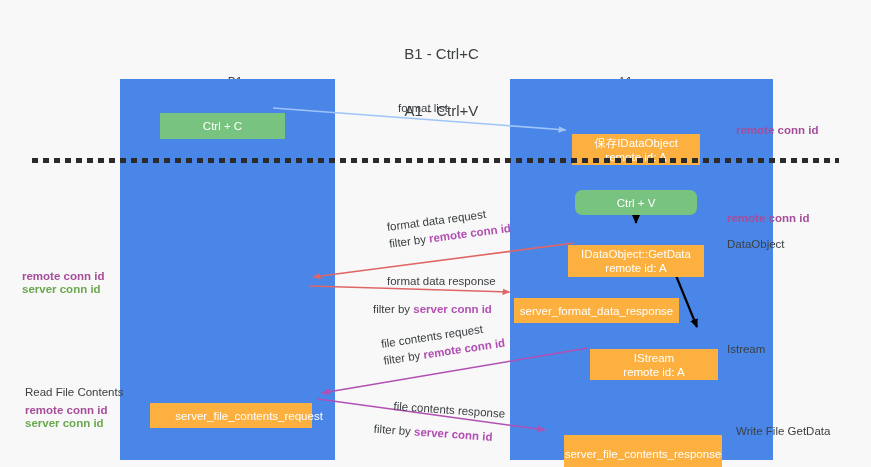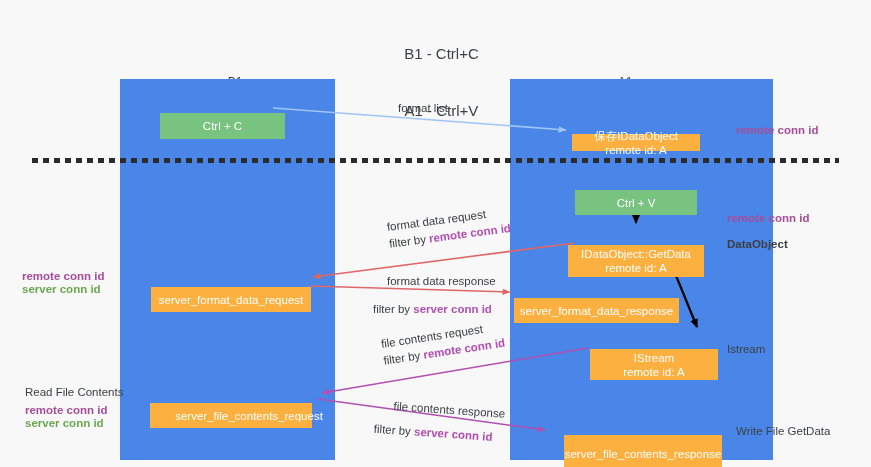--- a/index.html
+++ b/index.html
@@ -136,29 +136,28 @@
 
     <line x1="668" y1="256" x2="697" y2="327" stroke="#000000" stroke-width="2.2" marker-end="url(#arrow-black)"></line>
 
     <line x1="588" y1="348" x2="322" y2="393" stroke="#b24fb2" stroke-width="1.6" marker-end="url(#arrow-purple)"></line>
 
     <line x1="318" y1="399" x2="545" y2="430" stroke="#b24fb2" stroke-width="1.6" marker-end="url(#arrow-purple)"></line>
   </svg>
 
   <div class="abs box green" style="left:160px; top:95px; width:125px; height:26px;">Ctrl + C</div>
 
-  <div class="abs box orange" style="left:572px; top:116px; width:128px; height:17px;">保存IDataObject
+  <div class="abs box orange" style="left:572px; top:116px; width:128px; height:31px;">保存IDataObject
 remote id: A</div>
 
-  <div class="abs box green" style="left:575px; top:172px; width:122px; height:25px;">Ctrl + V</div>
+  <div class="abs box green" style="left:575px; top:172px; width:122px; height:25px;border-radius:7px;">Ctrl + V</div>
 
   <div class="abs box orange" style="left:568px; top:227px; width:136px; height:32px;">IDataObject::GetData
 remote id: A</div>
 
-  <div class="abs box orange" style="left:151px; top:269px; width:160px; height:25px;">server_format_data_request</div>
 
   <div class="abs box orange" style="left:514px; top:280px; width:165px; height:25px;">server_format_data_response</div>
 
   <div class="abs box orange" style="left:590px; top:331px; width:128px; height:31px;">IStream
 remote id: A</div>
 
   <div class="abs box orange" style="left:150px; top:385px; width:162px; height:25px;padding-left:36px;">server_file_contents_request</div>
 
   <div class="abs box orange" style="left:564px; top:417px; width:158px; height:37px;">server_file_contents_response</div>
 
@@ -183,21 +182,21 @@
 
   <div class="abs slant" style="left:394px; top:399px; transform: rotate(4deg);">
     <div class="mix">file contents response</div>
     <div class="mix" style="margin-top:10px; margin-left:-18px;"><span>filter by </span><b class="p">server conn id</b></div>
   </div>
 
   <div class="abs lbl purple" style="left:736px; top:123px;">remote conn id</div>
 
   <div class="abs lbl purple" style="left:727px; top:211px;">remote conn id</div>
 
-  <div class="abs lbl" style="left:727px; top:237px;font-weight:bold;">DataObject</div>
+  <div class="abs lbl" style="left:727px; top:237px;">DataObject</div>
 
   <div class="abs lbl" style="left:727px; top:342px;">Istream</div>
 
   <div class="abs lbl" style="left:736px; top:424px;">Write File GetData</div>
 
   <div class="abs lbl purple" style="left:22px; top:269px;">remote conn id</div>
   <div class="abs lbl green" style="left:22px; top:282px;">server conn id</div>
 
   <div class="abs lbl" style="left:25px; top:385px;">Read File Contents</div>
   <div class="abs lbl purple" style="left:25px; top:403px;">remote conn id</div>

